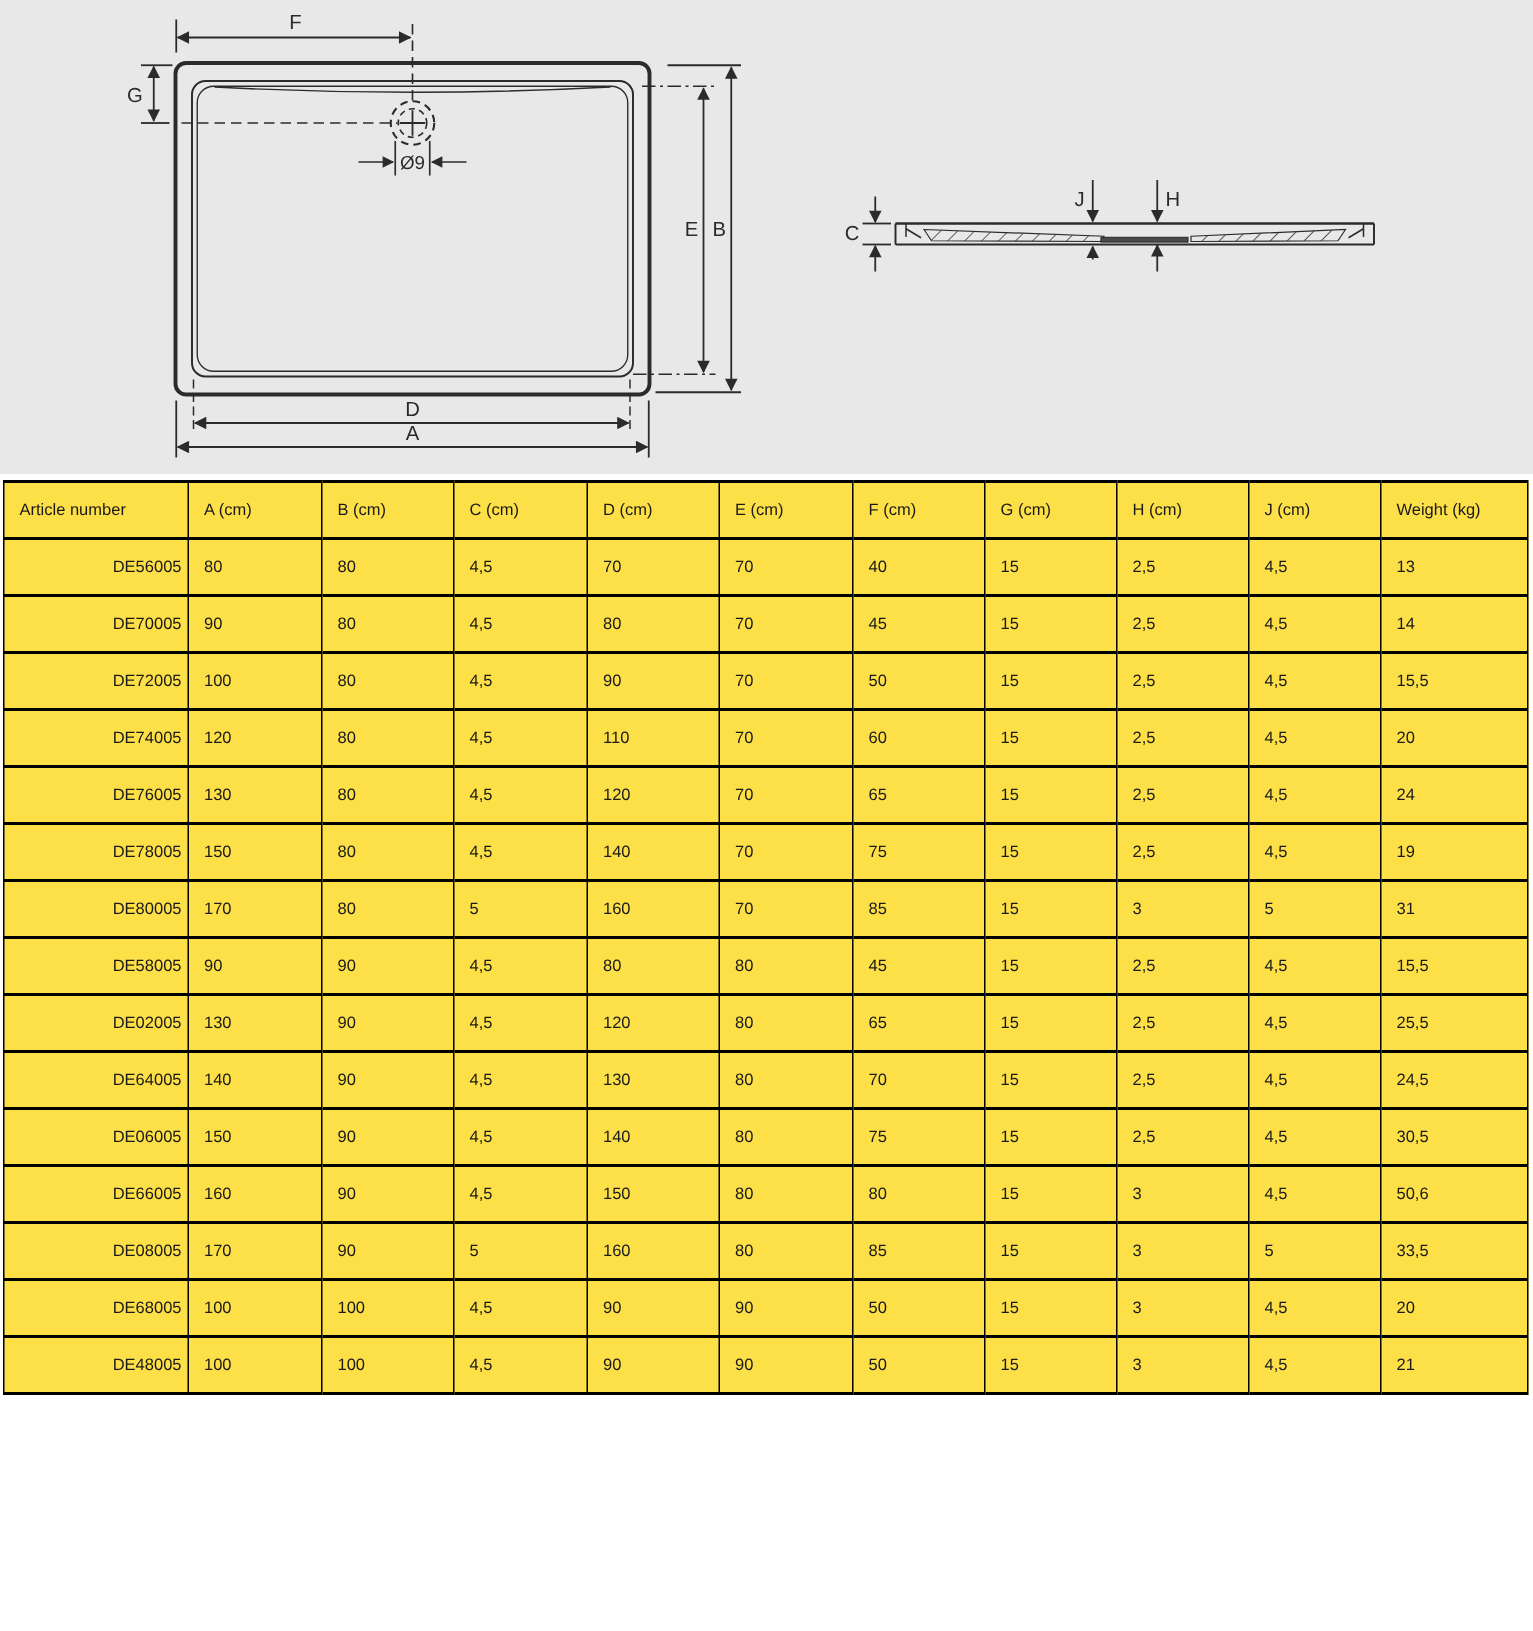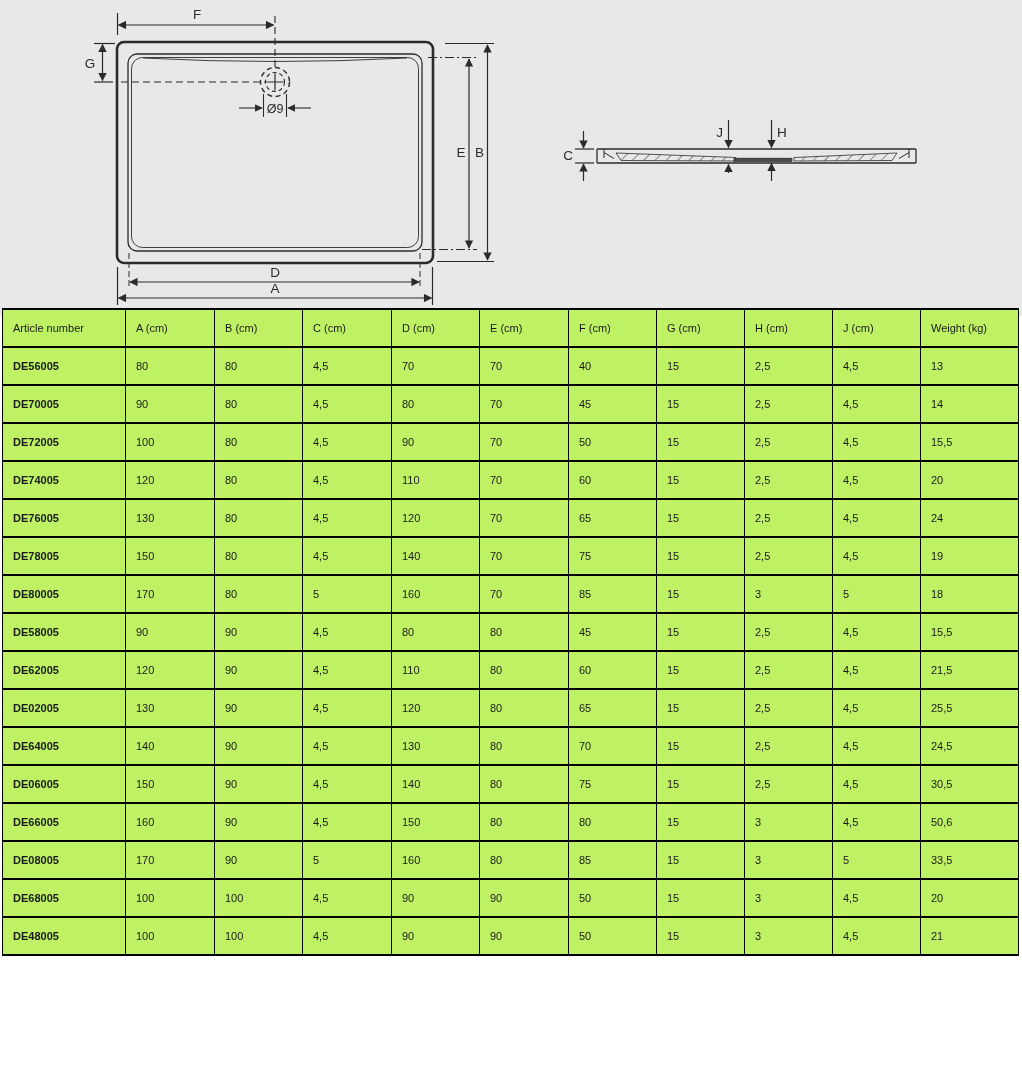--- a/index.html
+++ b/index.html
@@ -15,42 +15,42 @@
     position:absolute; left:0; top:0;
     width:1022px; height:316px;
     background:#e8e8e8;
   }
   .diagram-band svg { display:block; }
   svg text {
     font-family:"Liberation Sans", sans-serif;
     fill:#2b2b2b;
   }
   table.spec {
-    position:absolute; left:2px; top:308px;
+    position:absolute; left:2px; top:320px;
     width:1016px;
     border-collapse:collapse;
     table-layout:fixed;
-    background:#bef264;
+    background:#fde047;
   }
   table.spec th, table.spec td {
     border-left:1px solid #000;
     border-right:1px solid #000;
     border-top:2px solid #000;
     border-bottom:2px solid #000;
     height:38px;
     padding:0 4px 0 10px;
     font-size:11px;
     font-weight:normal;
     text-align:left;
     vertical-align:middle;
     white-space:nowrap;
     overflow:hidden;
     color:#1a1a1a;
   }
-  table.spec td.article { font-weight:bold; }
+  table.spec td.article { font-weight:normal;text-align:right; }
 </style>
 </head>
 <body>
 
 <div class="diagram-band">
   <svg width="1022" height="316" viewBox="0 0 1022 316">
     <defs>
       <marker id="arr" viewBox="0 0 10 10" refX="9" refY="5" markerWidth="10" markerHeight="7" orient="auto-start-reverse">
         <path d="M0,0 L10,5 L0,10 z" fill="#2b2b2b"></path>
       </marker>
@@ -273,47 +273,34 @@
         <td class="article">DE80005</td>
         <td>170</td>
         <td>80</td>
         <td>5</td>
         <td>160</td>
         <td>70</td>
         <td>85</td>
         <td>15</td>
         <td>3</td>
         <td>5</td>
-        <td>18</td>
+        <td>31</td>
       </tr>
       <tr>
         <td class="article">DE58005</td>
         <td>90</td>
         <td>90</td>
         <td>4,5</td>
         <td>80</td>
         <td>80</td>
         <td>45</td>
         <td>15</td>
         <td>2,5</td>
         <td>4,5</td>
         <td>15,5</td>
-      </tr>
-      <tr>
-        <td class="article">DE62005</td>
-        <td>120</td>
-        <td>90</td>
-        <td>4,5</td>
-        <td>110</td>
-        <td>80</td>
-        <td>60</td>
-        <td>15</td>
-        <td>2,5</td>
-        <td>4,5</td>
-        <td>21,5</td>
       </tr>
       <tr>
         <td class="article">DE02005</td>
         <td>130</td>
         <td>90</td>
         <td>4,5</td>
         <td>120</td>
         <td>80</td>
         <td>65</td>
         <td>15</td>

